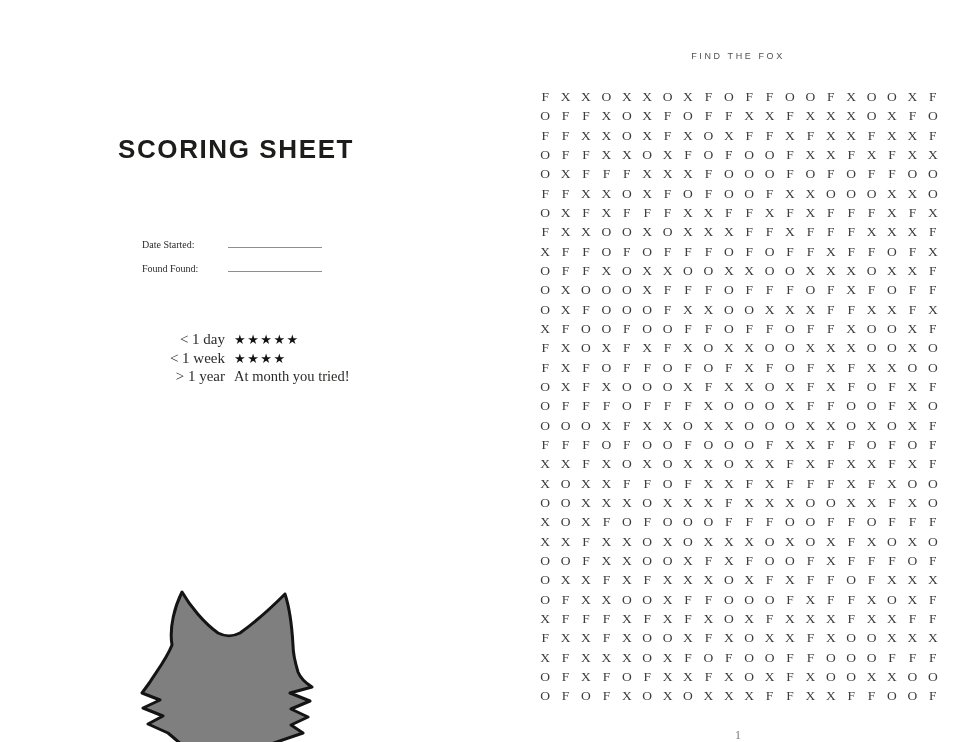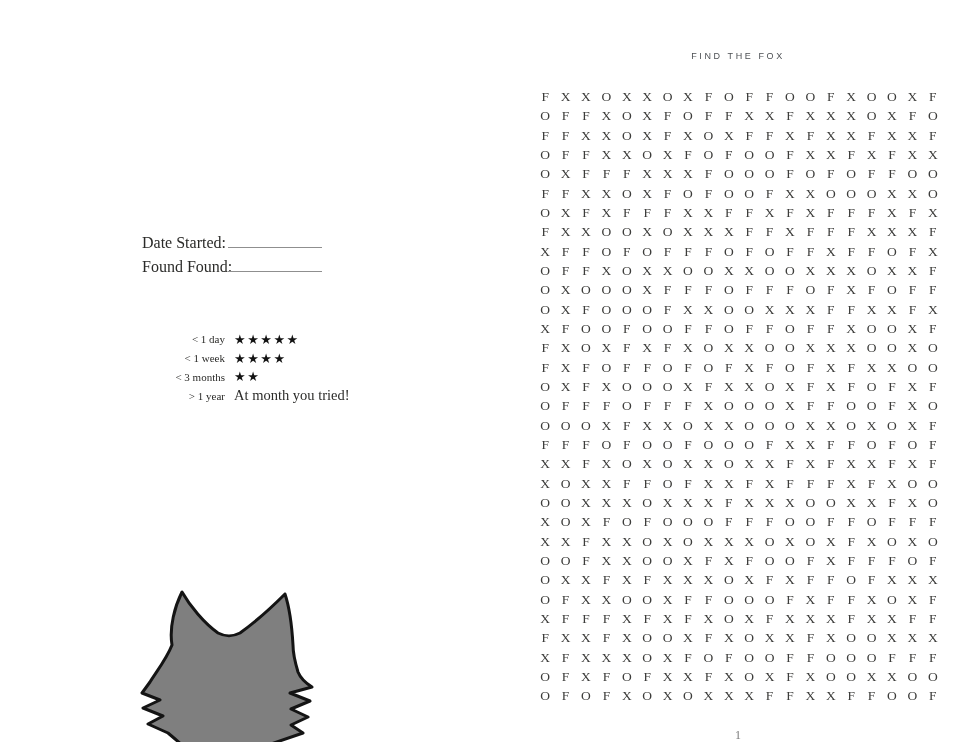--- a/index.html
+++ b/index.html
@@ -14,28 +14,28 @@
   .left-page{left:0;}
   .right-page{left:485px;}
 
   
   .title{
     position:absolute;left:118px;top:110px;margin:0;
     font-family:"Liberation Sans", sans-serif;
     font-weight:700;font-size:26px;letter-spacing:1.6px;
     color:#1c1c1a;white-space:nowrap;
   }
-  .date-fields{position:absolute;left:142px;top:210px;font-size:16px;color:#2b2b29;}
+  .date-fields{position:absolute;left:142px;top:210px;font-size:10px;color:#2b2b29;}
   .date-row{display:flex;align-items:baseline;height:24px;}
   .date-label{display:inline-block;width:84px;white-space:nowrap;}
   .date-line{display:inline-block;width:94px;height:13px;border-bottom:1px solid #8f8f8f;margin-left:2px;}
 
   .rating-scale{position:absolute;left:60px;top:306px;}
   .rating-row{display:flex;align-items:center;height:18.8px;}
-  .rating-label{width:165px;text-align:right;font-size:11px;color:#2b2b29;white-space:nowrap;}
+  .rating-label{width:165px;text-align:right;font-size:15px;color:#2b2b29;white-space:nowrap;}
   .rating-stars{
     margin-left:9px;font-family:"DejaVu Sans", sans-serif;
     font-size:13px;letter-spacing:1.5px;color:#121212;white-space:nowrap;
   }
   .rating-text{margin-left:9px;font-size:14.5px;color:#2b2b29;white-space:nowrap;}
 
   .fox{position:absolute;left:140px;top:563px;}
 
   
   .running-head{
@@ -53,44 +53,41 @@
     position:absolute;left:53px;top:704px;width:400px;text-align:center;
     font-size:12px;color:#7a7a7a;
   }
 </style>
 </head>
 <body>
 
 <div class="spread">
 
   <section class="page left-page">
+    <h1 class="title">SCORING SHEET</h1>
 
     <div class="date-fields" id="date-fields">
         <div class="date-row">
           <span class="date-label">Date Started:</span>
           <span class="date-line"></span>
         </div>
         <div class="date-row">
           <span class="date-label">Found Found:</span>
           <span class="date-line"></span>
         </div>
       </div>
 
     <div class="rating-scale" id="rating-scale">
         <div class="rating-row">
           <span class="rating-label">&lt; 1 day</span>
           <span class="rating-stars">★★★★★</span>
         </div>
         <div class="rating-row">
           <span class="rating-label">&lt; 1 week</span>
           <span class="rating-stars">★★★★</span>
-        </div>
-        <div class="rating-row">
-          <span class="rating-label">&lt; 3 months</span>
-          <span class="rating-stars">★★</span>
         </div>
         <div class="rating-row">
           <span class="rating-label">&gt; 1 year</span>
           <span class="rating-text">At month you tried!</span>
         </div>
       </div>
 
     <svg class="fox" width="180" height="179" viewBox="0 0 180 179" aria-hidden="true">
       <path stroke-width="3" stroke-linejoin="round" d="M 42 5
                C 35 19, 29 40, 32 58

